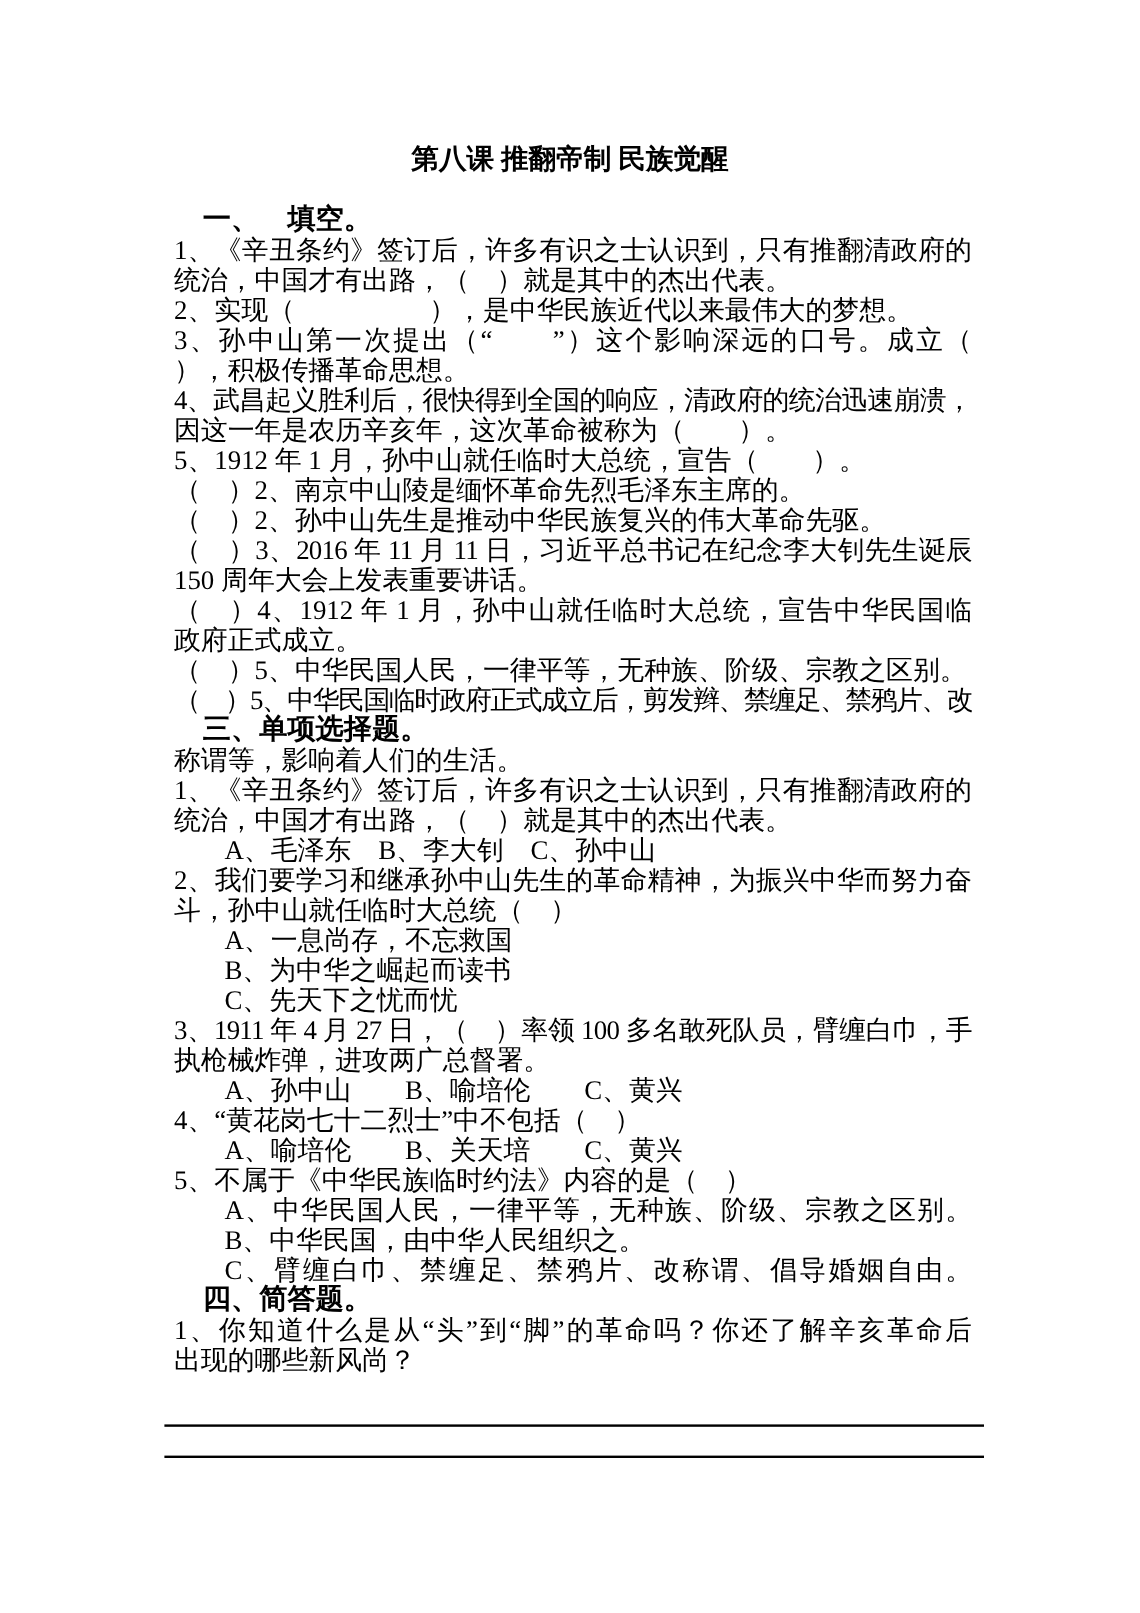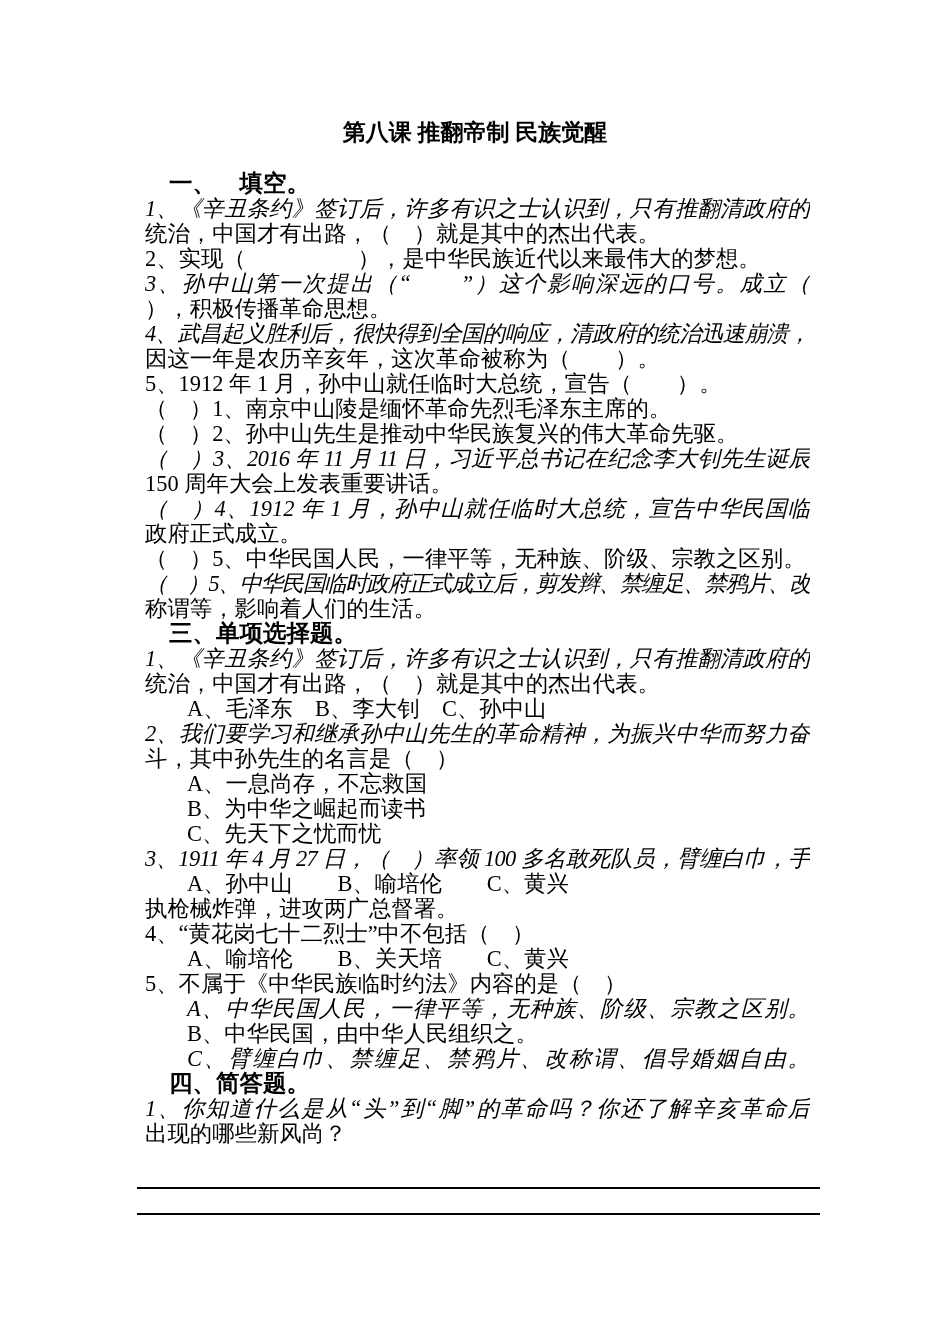--- a/index.html
+++ b/index.html
@@ -46,21 +46,20 @@
     font-size: 23.5px;
     white-space: pre;
     margin-left: 24px;
   }
   .line.j {
     white-space: normal;
     text-align: justify;
     text-align-last: justify;
     overflow: hidden;
     height: 25px;
-    font-style: italic;
   }
   .line.t1 { letter-spacing: -0.6px; }
   .line.t2 { letter-spacing: -1.35px; }
   .line.opt { padding-left: 42px; }
   .answer-rule {
     position: absolute;
     left: 137px;
     width: 683px;
     height: 2px;
     background: #000000;
@@ -77,41 +76,41 @@
   <div class="content" id="content">
       <div class="line h">一、　填空。</div>
       <div class="line j">1、《辛丑条约》签订后，许多有识之士认识到，只有推翻清政府的</div>
       <div class="line">统治，中国才有出路，（　）就是其中的杰出代表。</div>
       <div class="line">2、实现（　　　　　），是中华民族近代以来最伟大的梦想。</div>
       <div class="line j">3、孙中山第一次提出（“　　”）这个影响深远的口号。成立（</div>
       <div class="line">），积极传播革命思想。</div>
       <div class="line j t1">4、武昌起义胜利后，很快得到全国的响应，清政府的统治迅速崩溃，</div>
       <div class="line">因这一年是农历辛亥年，这次革命被称为（　　）。</div>
       <div class="line">5、1912 年 1 月，孙中山就任临时大总统，宣告（　　）。</div>
-      <div class="line">（　）1、南京中山陵是缅怀革命先烈毛泽东主席的。</div>
+      <div class="line">（　）2、南京中山陵是缅怀革命先烈毛泽东主席的。</div>
       <div class="line">（　）2、孙中山先生是推动中华民族复兴的伟大革命先驱。</div>
       <div class="line j t1">（　）3、2016 年 11 月 11 日，习近平总书记在纪念李大钊先生诞辰</div>
       <div class="line">150 周年大会上发表重要讲话。</div>
       <div class="line j">（　）4、1912 年 1 月，孙中山就任临时大总统，宣告中华民国临时</div>
       <div class="line">政府正式成立。</div>
       <div class="line">（　）5、中华民国人民，一律平等，无种族、阶级、宗教之区别。</div>
       <div class="line j t2">（　）5、中华民国临时政府正式成立后，剪发辫、禁缠足、禁鸦片、改</div>
+      <div class="line h">三、单项选择题。</div>
       <div class="line">称谓等，影响着人们的生活。</div>
-      <div class="line h">三、单项选择题。</div>
       <div class="line j">1、《辛丑条约》签订后，许多有识之士认识到，只有推翻清政府的</div>
       <div class="line">统治，中国才有出路，（　）就是其中的杰出代表。</div>
       <div class="line opt">A、毛泽东　B、李大钊　C、孙中山</div>
       <div class="line j">2、我们要学习和继承孙中山先生的革命精神，为振兴中华而努力奋</div>
-      <div class="line">斗，其中孙先生的名言是（　）</div>
+      <div class="line">斗，孙中山就任临时大总统（　）</div>
       <div class="line opt">A、一息尚存，不忘救国</div>
       <div class="line opt">B、为中华之崛起而读书</div>
       <div class="line opt">C、先天下之忧而忧</div>
       <div class="line j t1">3、1911 年 4 月 27 日，（　）率领 100 多名敢死队员，臂缠白巾，手</div>
+      <div class="line">执枪械炸弹，进攻两广总督署。</div>
       <div class="line opt">A、孙中山　　B、喻培伦　　C、黄兴</div>
-      <div class="line">执枪械炸弹，进攻两广总督署。</div>
       <div class="line">4、“黄花岗七十二烈士”中不包括（　）</div>
       <div class="line opt">A、喻培伦　　B、关天培　　C、黄兴</div>
       <div class="line">5、不属于《中华民族临时约法》内容的是（　）</div>
       <div class="line opt j">A、中华民国人民，一律平等，无种族、阶级、宗教之区别。</div>
       <div class="line opt">B、中华民国，由中华人民组织之。</div>
       <div class="line opt j">C、臂缠白巾、禁缠足、禁鸦片、改称谓、倡导婚姻自由。</div>
       <div class="line h">四、简答题。</div>
       <div class="line j">1、你知道什么是从“头”到“脚”的革命吗？你还了解辛亥革命后</div>
       <div class="line">出现的哪些新风尚？</div>
     </div>

